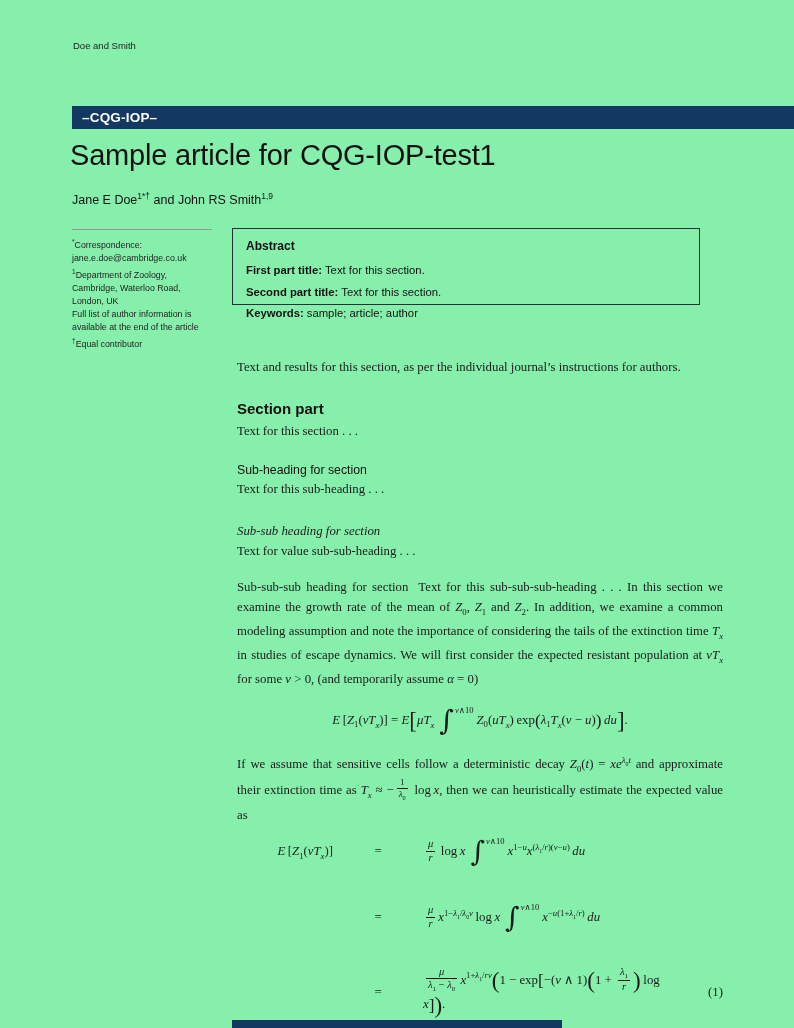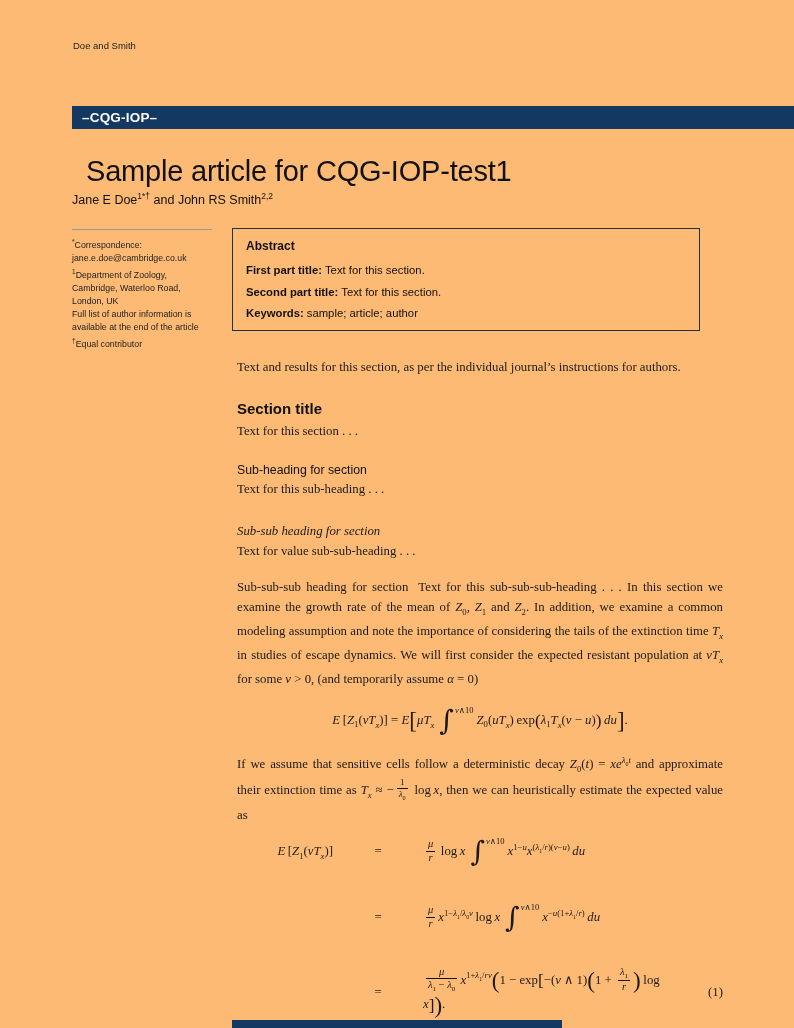--- a/index.html
+++ b/index.html
@@ -1,42 +1,42 @@
 <!DOCTYPE html>
 <html><head>
 <meta charset="utf-8">
 <style>
   html,body{margin:0;padding:0;}
   body{
     width:794px;height:1028px;position:relative;background:#ffffff;
     font-family:"Liberation Serif","DejaVu Serif",serif;color:#1a1a1a;
     overflow:hidden;
   }
-  .page{position:absolute;inset:0;background:#fdba74;}
+  .page{position:absolute;inset:0;background:#86efac;}
 
   
   .running-head{
     position:absolute;left:73px;top:40px;
     font-family:"Liberation Sans","DejaVu Sans",sans-serif;
     font-size:9.5px;color:#222;
   }
 
   
   .banner{
     position:absolute;left:72px;top:106px;width:766px;height:23px;
     background:#133862;display:flex;align-items:center;
     padding-left:10px;box-sizing:border-box;
   }
   .banner .banner-label{
     font-family:"Liberation Sans","DejaVu Sans",sans-serif;
     font-weight:bold;font-size:13.5px;color:#ffffff;letter-spacing:.2px;
   }
 
   .title{
-    position:absolute;left:70px;top:139px;margin:16px;
+    position:absolute;left:70px;top:139px;margin:0;
     font-family:"Liberation Sans","DejaVu Sans",sans-serif;
     font-weight:500;font-size:29px;color:#111;letter-spacing:-.2px;
   }
   .authors{
     position:absolute;left:72px;top:191px;
     font-family:"Liberation Sans","DejaVu Sans",sans-serif;
     font-size:12.5px;color:#111;
   }
   .authors sup{font-size:8.5px;}
 
@@ -44,21 +44,21 @@
   .sidebar{position:absolute;left:72px;top:229px;width:158px;}
   .side-rule{width:140px;height:1px;background:#999;margin-bottom:5px;}
   .side-text{
     font-family:"Liberation Sans","DejaVu Sans",sans-serif;
     font-size:8.8px;line-height:13px;color:#222;
   }
   .side-text sup{font-size:6.5px;}
 
   
   .abstract-box{
-    position:absolute;left:232px;top:228px;width:468px;height:103px;
+    position:absolute;left:232px;top:228px;width:468px;height:77px;
     border:1.3px solid #22303f;box-sizing:border-box;padding:8px 13px;
     font-family:"Liberation Sans","DejaVu Sans",sans-serif;
   }
   .abs-heading{font-weight:bold;font-size:12px;margin:2px 0 7px;color:#111;}
   .abs-line{font-size:11.3px;line-height:21.5px;color:#111;}
   .abs-label{font-weight:bold;}
   .abs-text{margin-left:3px;}
 
   
   .content{position:absolute;left:237px;top:358px;width:486px;}
@@ -124,21 +124,21 @@
 <div class="page">
 
   <div class="running-head">Doe and Smith</div>
 
   <div class="banner">
     <span class="banner-label">–CQG-IOP–</span>
   </div>
 
   <h1 class="title">Sample article for CQG-IOP-test1</h1>
 
-  <div class="authors">Jane E Doe<sup>1*†</sup> and John RS Smith<sup>2,2</sup></div>
+  <div class="authors">Jane E Doe<sup>1*†</sup> and John RS Smith<sup>1,9</sup></div>
 
   <aside class="sidebar">
     <div class="side-rule"></div>
     <div class="side-text"><sup>*</sup>Correspondence:<br>jane.e.doe@cambridge.co.uk<br><sup>1</sup>Department of Zoology,<br>Cambridge, Waterloo Road,<br>London, UK<br>Full list of author information is<br>available at the end of the article<br><sup>†</sup>Equal contributor</div>
   </aside>
 
   <section class="abstract-box">
     <div class="abs-heading">Abstract</div>
     <div class="abs-line">
       <span class="abs-label">First part title:</span><span class="abs-text">Text for this section.</span>
@@ -147,21 +147,21 @@
       <span class="abs-label">Second part title:</span><span class="abs-text">Text for this section.</span>
     </div>
     <div class="abs-line">
       <span class="abs-label">Keywords:</span><span class="abs-text">sample; article; author</span>
     </div>
   </section>
 
   <main class="content">
     <p class="body">Text and results for this section, as per the individual journal’s instructions for authors.</p>
 
-    <h2 class="sec sec2">Section title</h2>
+    <h2 class="sec sec2">Section part</h2>
     <p class="body">Text for this section . . .</p>
 
     <h3 class="subsec">Sub-heading for section</h3>
     <p class="body">Text for this sub-heading . . .</p>
 
     <h4 class="subsubsec">Sub-sub heading for section</h4>
     <p class="body">Text for value sub-sub-heading . . .</p>
 
     <p class="body spaced"><span class="runin">Sub-sub-sub heading for section</span><span class="runin-gap"></span><span>Text for this sub-sub-sub-heading . . . In this section we examine the growth rate of the mean of <i>Z</i><sub>0</sub>, <i>Z</i><sub>1</sub> and <i>Z</i><sub>2</sub>. In addition, we examine a common modeling assumption and note the importance of considering the tails of the extinction time <i>T<sub>x</sub></i> in studies of escape dynamics. We will first consider the expected resistant population at <i>vT<sub>x</sub></i> for some <i>v</i> &gt; 0, (and temporarily assume <i>α</i> = 0)</span></p>
 

